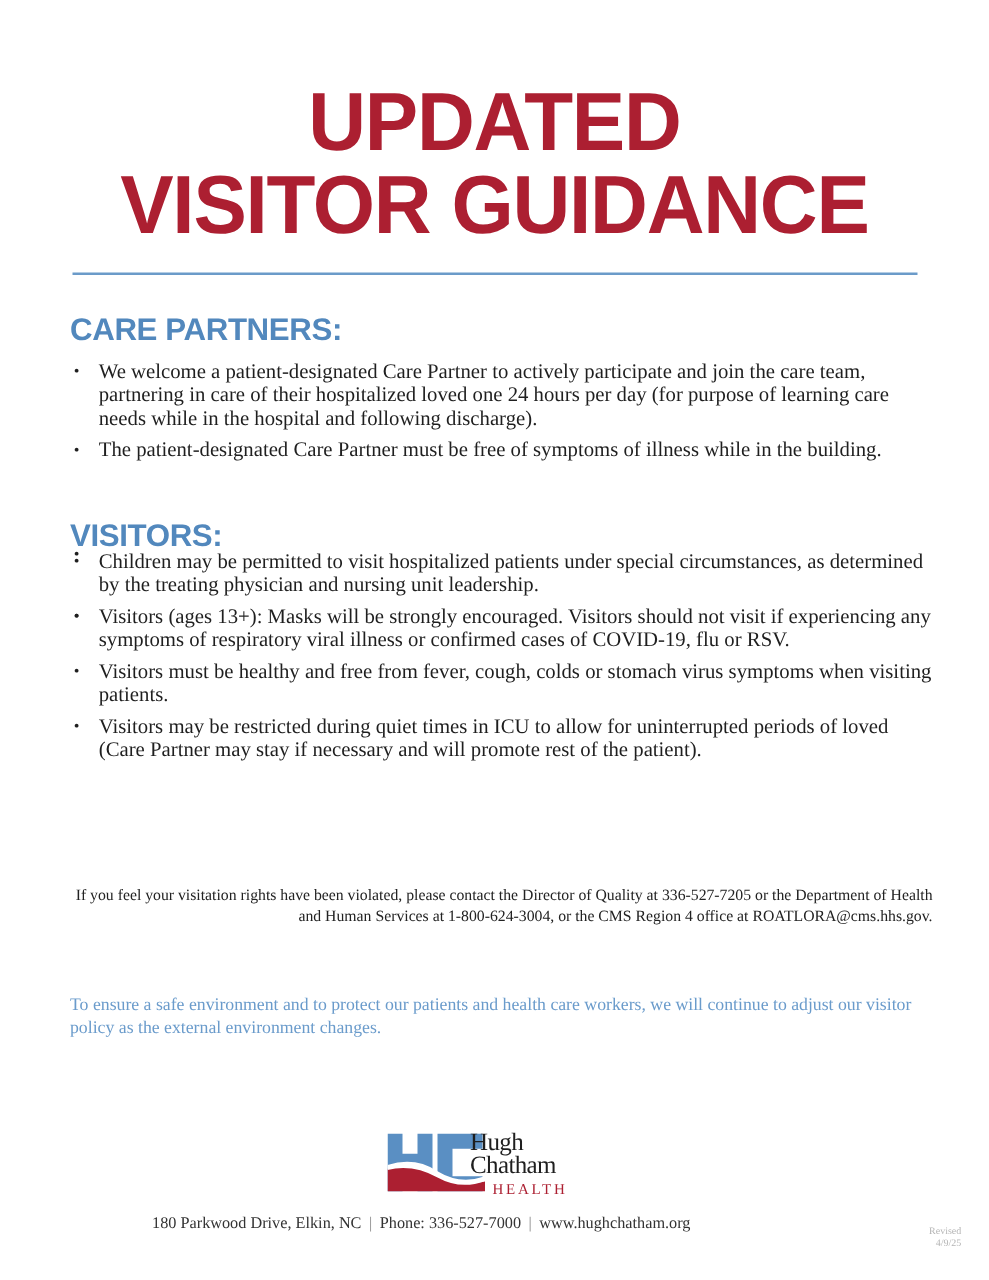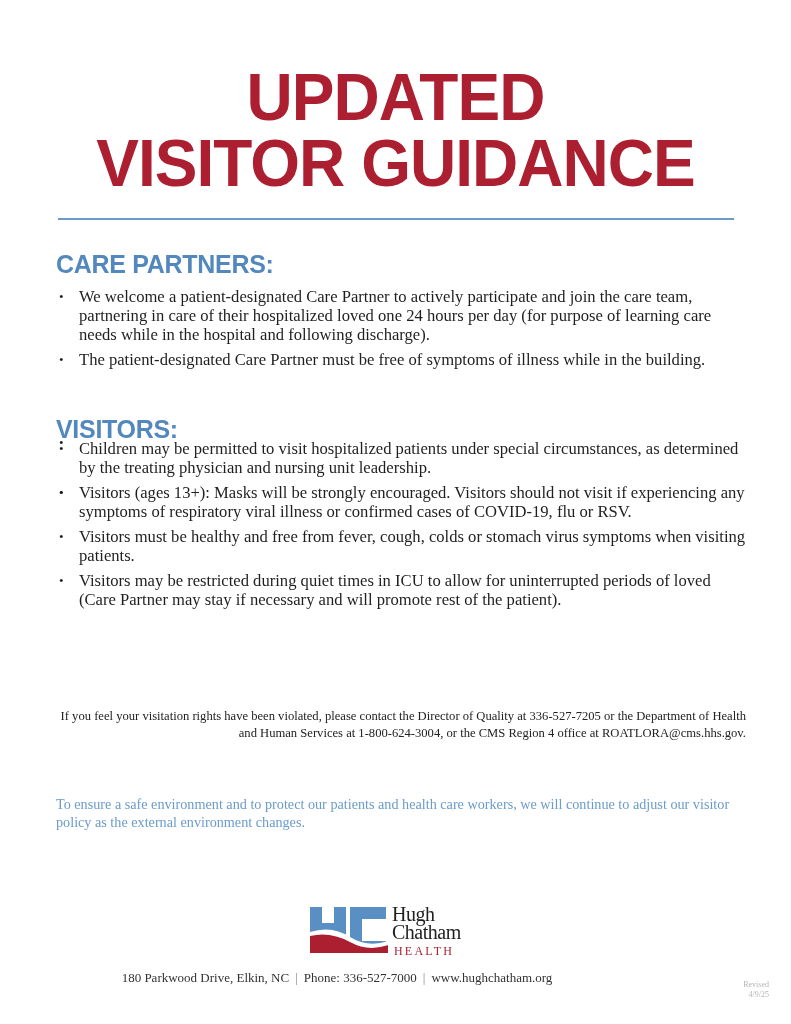--- a/index.html
+++ b/index.html
@@ -33,21 +33,21 @@
     position: absolute; left: 56px; width: 690px; margin: 0;
     font-family: "Liberation Serif", serif; font-size: 12.6px; line-height: 17px; color: #222; text-align: right;
   }
   .commitment {
     position: absolute; left: 56px; width: 700px; margin: 0;
     font-family: "Liberation Serif", serif; font-size: 14.2px; line-height: 18px; color: #6a9bcb;
   }
 
   .logo { position: absolute; left: 310px; top: 905px; width: 180px; height: 55px; }
   .logo svg { position: absolute; left: 0; top: 0; }
-  .logo .name { position: absolute; left: 82px; top: 0; font-family: "Liberation Serif", serif; font-size: 20px; line-height: 18px; color: #1f1f1f; letter-spacing: -0.5px; }
+  .logo .name { position: absolute; left: 66px; top: 0; font-family: "Liberation Serif", serif; font-size: 20px; line-height: 18px; color: #1f1f1f; letter-spacing: -0.5px; }
   .logo .sub { position: absolute; left: 84px; top: 39px; font-family: "Liberation Serif", serif; font-size: 12px; letter-spacing: 2.2px; color: #ac1f31; }
 
   .footer {
     position: absolute; top: 970px; left: 0; width: 674px; text-align: center;
     font-family: "Liberation Serif", serif; font-size: 13px; color: #333;
   }
   .footer .sep { color: #888; padding: 0 6px; }
 
   .revised {
     position: absolute; right: 22px; top: 980px; text-align: right;

